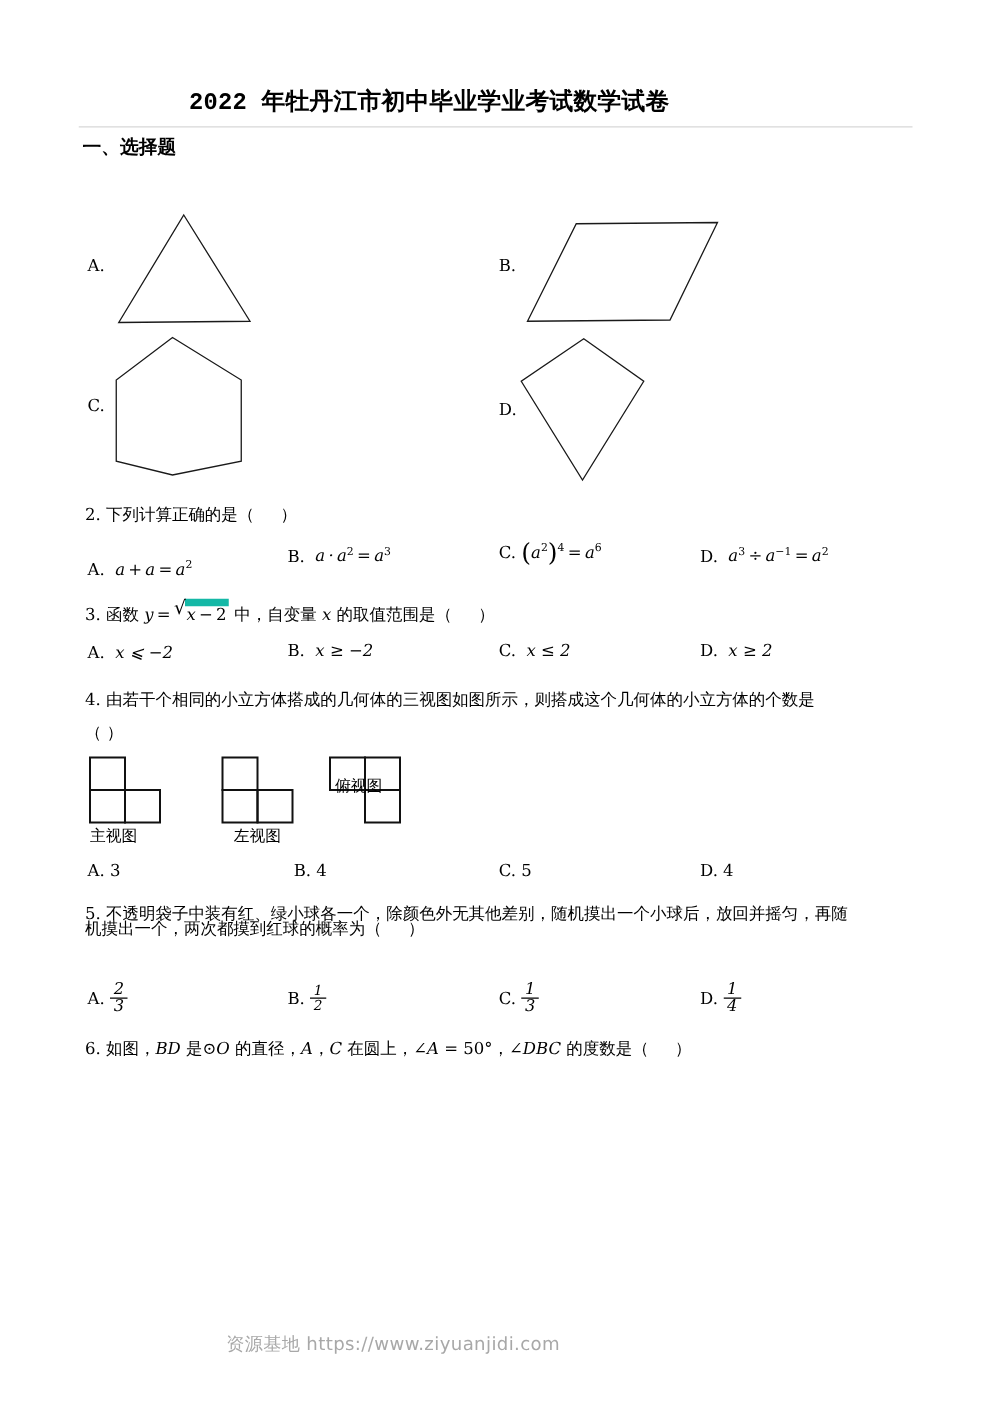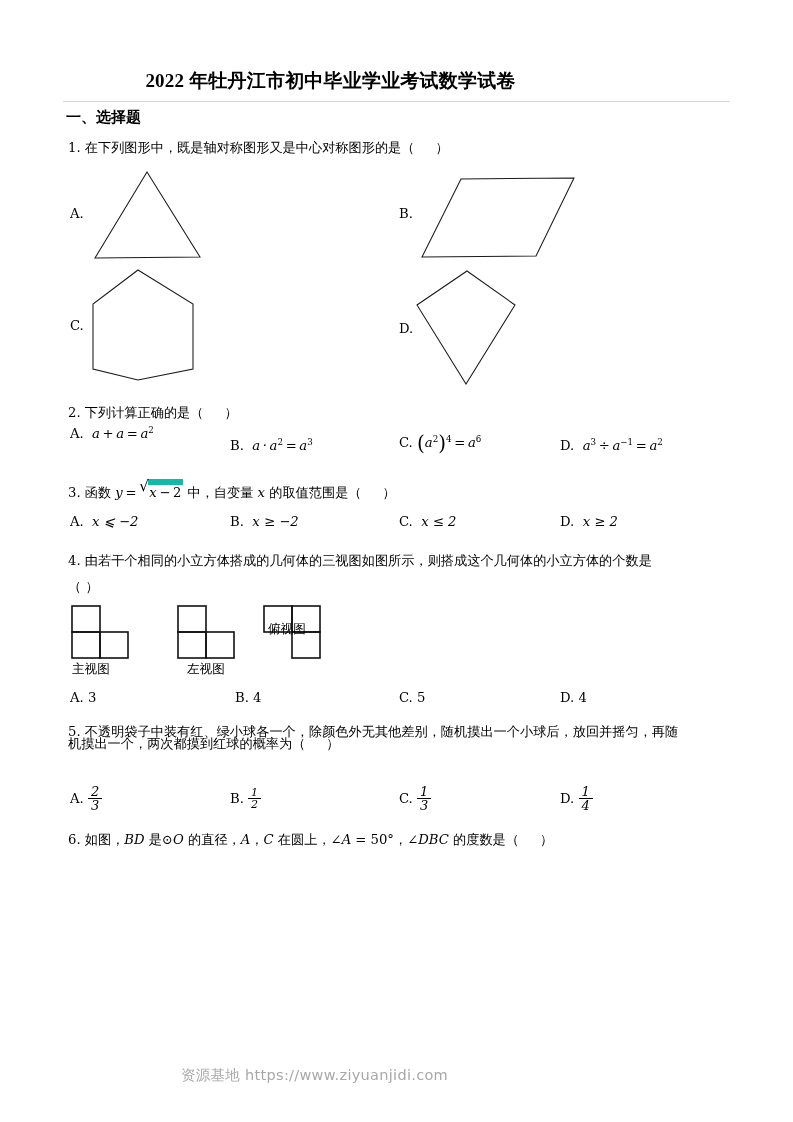--- a/index.html
+++ b/index.html
@@ -26,21 +26,22 @@
   
   .doc-title {
     position: absolute;
     left: 0;
     top: 68px;
     width: 661px;
     text-align: center;
     font-size: 19px;
     font-weight: bold;
     letter-spacing: 0.2px;
-    font-family: Liberation Serif, serif;
+    font-family: Liberation Mono, monospace;
+    padding-left: 13px;
   }
 
   
   .hrule {
     position: absolute;
     left: 63px;
     top: 101px;
     width: 667px;
     height: 1px;
     background: #d8d8d8;
@@ -177,23 +178,20 @@
 <body>
 
 <div class="page">
 
   <div class="doc-title">2022 年牡丹江市初中毕业学业考试数学试卷</div>
 
   <div class="hrule"></div>
 
   <div class="section-head">一、选择题</div>
 
-  <div class="qtext" style="left:68px; top:138px;">
-    <span>1. 在下列图形中，既是轴对称图形又是中心对称图形的是（</span><span>&nbsp;&nbsp;&nbsp;&nbsp;&nbsp;</span><span>）</span>
-  </div>
 
   <div class="opt" style="left:70px; top:206px;">A.</div>
   <div class="opt" style="left:399px; top:206px;">B.</div>
   <div class="opt" style="left:70px; top:318px;">C.</div>
   <div class="opt" style="left:399px; top:321px;">D.</div>
 
   <svg class="shape-svg" style="left:90px; top:166px;" width="120" height="100" viewBox="0 0 120 100">
     <polygon points="57,6 110,91 5,92"></polygon>
   </svg>
 
@@ -206,21 +204,21 @@
   </svg>
 
   <svg class="shape-svg" style="left:408px; top:266px;" width="120" height="125" viewBox="0 0 120 125">
     <polygon points="59,5 107,39 58,118 9,39"></polygon>
   </svg>
 
   <div class="qtext" style="left:68px; top:403px;">
     <span>2. 下列计算正确的是（</span><span>&nbsp;&nbsp;&nbsp;&nbsp;&nbsp;</span><span>）</span>
   </div>
 
-  <div class="opt" style="left:70px; top:425px;">
+  <div class="opt" style="left:70px; top:448px;">
     <span>A.</span>&nbsp;
     <i class="m">a + a = a<sup class="en">2</sup></i>
   </div>
 
   <div class="opt" style="left:230px; top:437px;">
     <span>B.</span>&nbsp;
     <i class="m">a · a<sup class="en">2</sup> = a<sup class="en">3</sup></i>
   </div>
 
   <div class="opt" style="left:399px; top:434px;">

